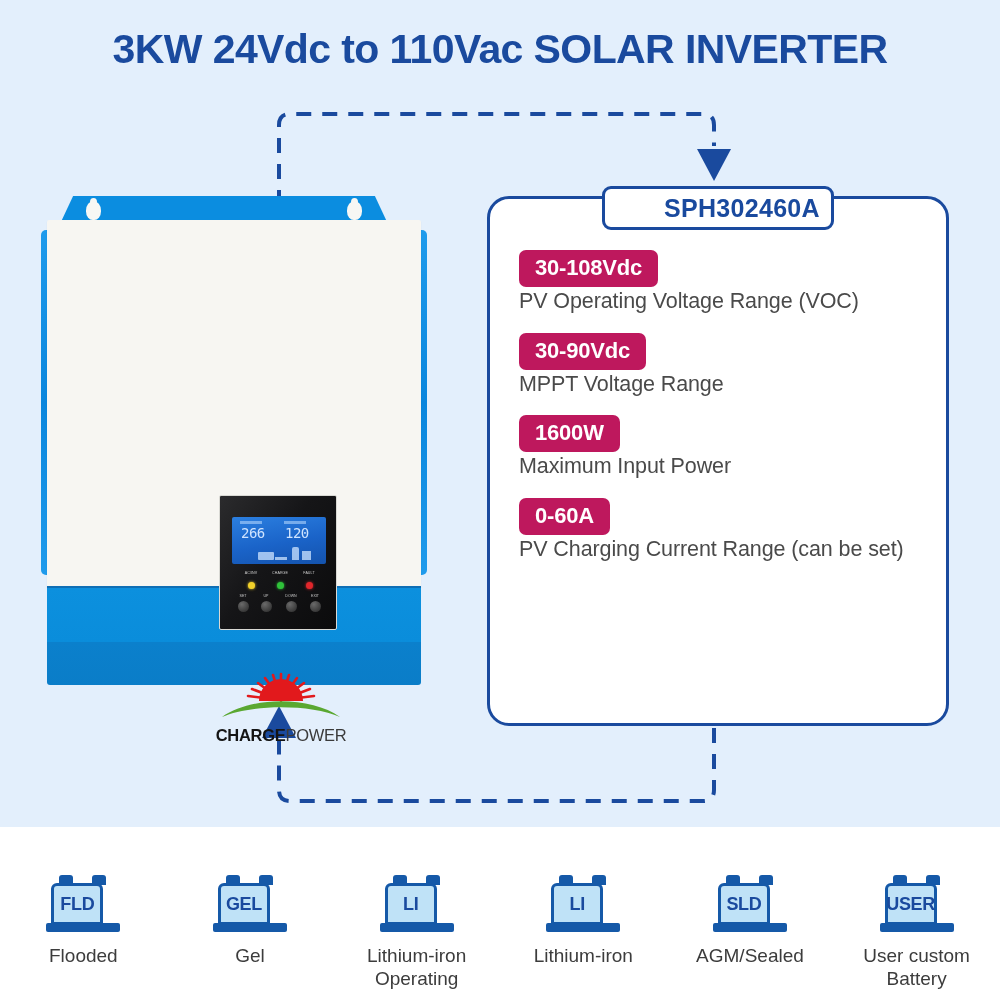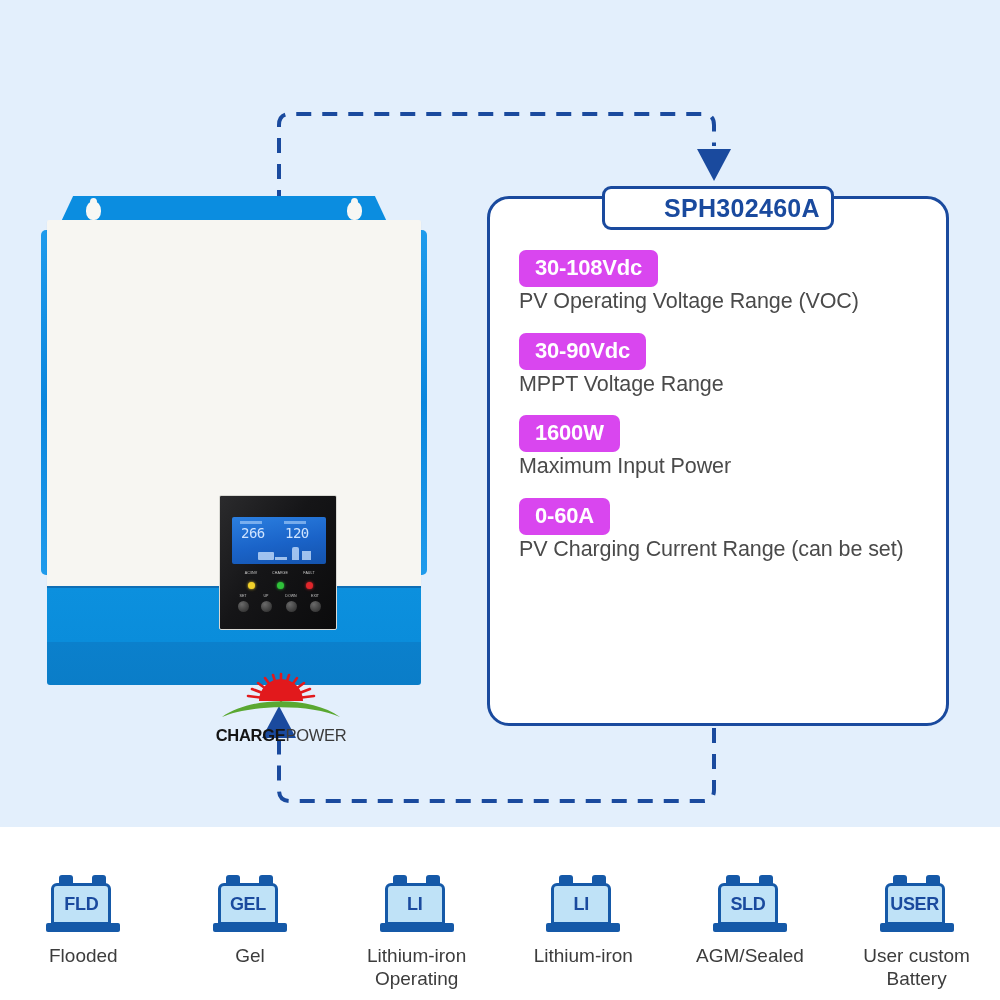--- a/index.html
+++ b/index.html
@@ -160,21 +160,21 @@
     border-radius: 9px;
     display: flex; align-items: center; justify-content: center;
     font-size: 25px; font-weight: bold; color: #1a4a9e;
     letter-spacing: 0.3px;
     padding-left: 48px;
   }
   .spec-list { position: absolute; left: 519px; top: 250px; width: 420px; }
   .spec-item { margin-bottom: 17px; }
   .spec-badge {
     display: inline-block;
-    background: #d946ef;
+    background: #be185d;
     color: #ffffff;
     font-size: 22px; font-weight: bold;
     padding: 5px 16px 6px 16px;
     border-radius: 7px;
     letter-spacing: -0.2px;
   }
   .spec-desc {
     margin-top: 1px;
     font-size: 21.5px;
     color: #4a4a4a;
@@ -191,21 +191,21 @@
   }
   .batt-item { width: 160px; text-align: center; }
   .batt-icon { position: relative; width: 74px; height: 62px; margin: 0 auto 8px auto; }
   .batt-term {
     position: absolute; top: 0; width: 14px; height: 10px;
     background: #1559a8; border-radius: 3px 3px 0 0;
   }
   .batt-term.tl { left: 13px; }
   .batt-term.tr { left: 46px; }
   .batt-box {
-    position: absolute; left: 5px; top: 8px; width: 60px; height: 42px;
+    position: absolute; left: 5px; top: 8px; width: 52px; height: 42px;
     background: #bfe2f7;
     border: 3px solid #1559a8;
     border-radius: 6px 6px 0 0;
     display: flex; align-items: center; justify-content: center;
   }
   .batt-code {
     font-size: 18px; font-weight: bold; color: #1a4a9e;
     letter-spacing: -0.3px;
   }
   .batt-base {
@@ -216,20 +216,21 @@
     font-size: 19px; color: #3c3c3c; line-height: 1.2;
   }
 </style>
 </head>
 <body>
 
 <div id="stage">
 
   <div class="hero-bg"></div>
 
+  <div class="title">3KW 24Vdc to 110Vac SOLAR INVERTER</div>
 
   <svg class="connectors" viewBox="0 0 1000 827" width="1000" height="827">
 
     <path d="M 279,205 L 279,125 Q 279,114 290,114 L 703,114 Q 714,114 714,125 L 714,146" fill="none" stroke="#1a4a9e" stroke-width="4" stroke-dasharray="15,11" stroke-linecap="butt"></path>
     <polygon points="714,181 697,149 731,149" fill="#1a4a9e"></polygon>
 
     <path d="M 714,728 L 714,790 Q 714,801 703,801 L 290,801 Q 279,801 279,790 L 279,740" fill="none" stroke="#1a4a9e" stroke-width="4" stroke-dasharray="15,11" stroke-linecap="butt"></path>
     <polygon points="279,706 296,738 262,738" fill="#1a4a9e"></polygon>
   </svg>
 

